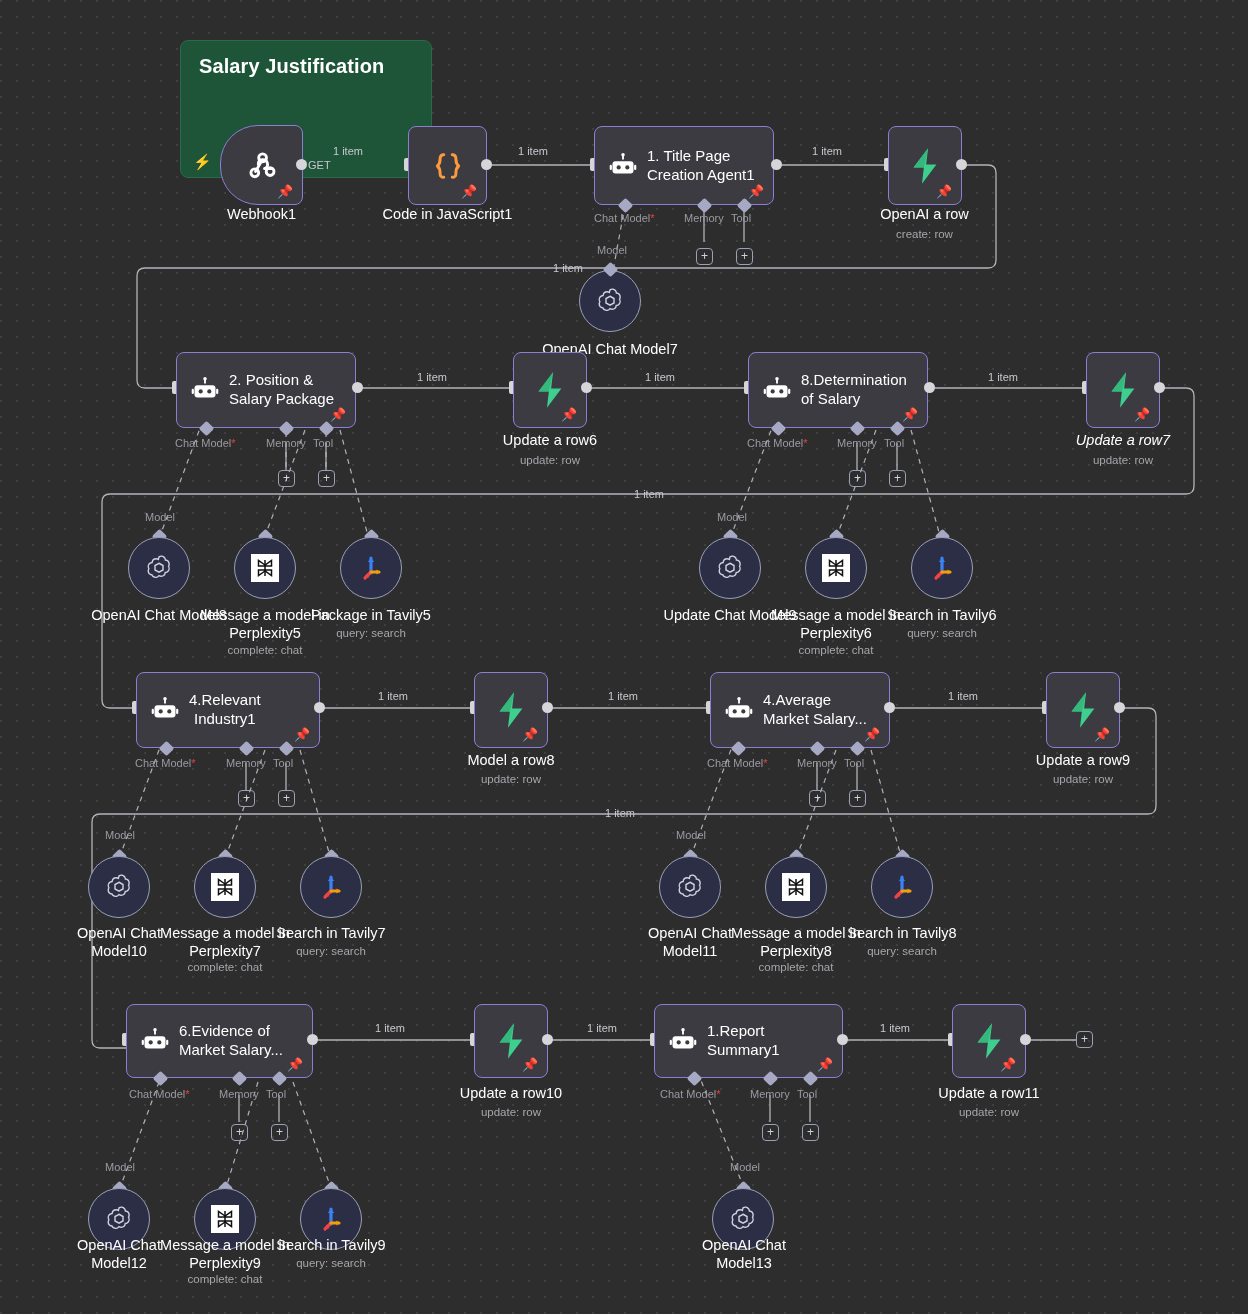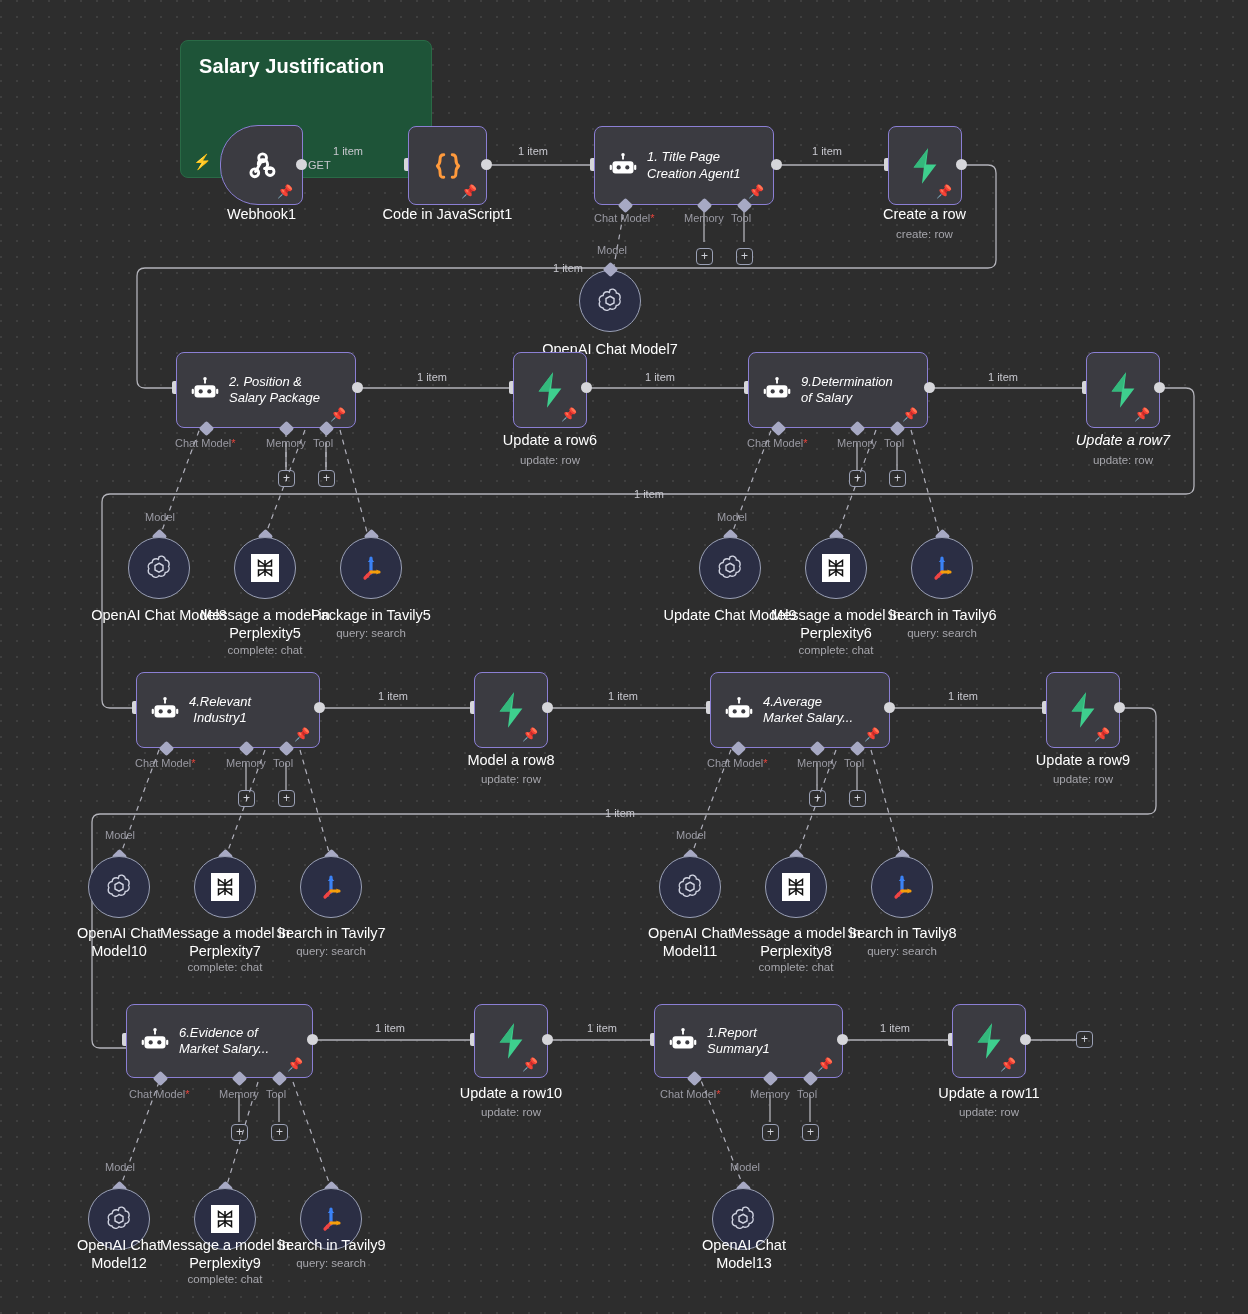--- a/index.html
+++ b/index.html
@@ -54,24 +54,23 @@
     border-bottom-left-radius: 38px;
   }
   .node-inner {
     display:flex; align-items:center; gap:10px;
     width:100%; height:100%;
     padding: 0 14px;
   }
   .node-icon { flex: 0 0 auto; display:flex; align-items:center; justify-content:center; }
   .node-text {
     color: #ffffff;
-    font-size: 13px;
+    font-size: 15px;
     line-height: 1.25;
     white-space: pre-line;
-    font-style: italic;
   }
   .pin {
     position:absolute; right:8px; bottom:6px;
     color:#6e5fd4; font-size:13px; line-height:1;
   }
   .node-caption {
     position:absolute;
     text-align:center;
     color:#ffffff;
     font-size:14.5px;
@@ -322,21 +321,21 @@
       <span class="node-icon">
         <svg width="34" height="38" viewBox="0 0 26 30" fill="none">
           <path d="M15.4 1 4 16.2h8.1L10.6 29 22 13.8h-8.1z" fill="#3ecf8e"></path>
           <path d="M15.4 1 4 16.2h8.1z" fill="#34b87c"></path>
         </svg>
       </span>
     </div>
     <div class="pin">📌</div>
   </div>
   <div class="port-out" style="left:956px; top:159px;"></div>
-  <div class="node-caption" style="left:843px; top:206px; width:163px;">Create a row</div>
+  <div class="node-caption" style="left:843px; top:206px; width:163px;">OpenAI a row</div>
   <div class="node-subcaption" style="left:843px; top:228px; width:163px;">create: row</div>
 
   <div class="cnode" style="left:579px; top:270px;">
     <span class="node-icon">
       <svg width="30" height="30" viewBox="0 0 24 24" fill="none" stroke="#cfd2e0" stroke-width="1.15">
         <path d="M12 3.1c1.5-1 3.6-.6 4.6.9.3.5.5 1 .5 1.6 1.7.2 3 1.6 3 3.3 0 .6-.2 1.2-.5 1.7.9 1.5.5 3.5-1 4.5-.5.3-1 .5-1.6.5-.2 1.7-1.6 3-3.3 3-.6 0-1.2-.2-1.7-.5-1 1.4-3 1.8-4.5.8-.5-.3-.9-.8-1.1-1.3-1.7-.2-3-1.6-3-3.3 0-.6.2-1.2.5-1.7-.9-1.5-.5-3.5 1-4.5.5-.3 1-.5 1.6-.5.2-1.7 1.6-3 3.3-3 .6 0 1.2.2 1.7.5z"></path>
         <path d="M12 8.2 15.2 10v3.6L12 15.4 8.8 13.6V10z"></path>
       </svg>
     </span>
   </div>
@@ -400,21 +399,21 @@
         <svg width="28" height="28" viewBox="0 0 24 24" fill="#ffffff">
           <rect x="3" y="8" width="18" height="10.5" rx="2.6"></rect>
           <rect x="11.2" y="2.6" width="1.6" height="4" rx="0.8"></rect>
           <circle cx="12" cy="2.4" r="1.5"></circle>
           <circle cx="8.3" cy="13.2" r="1.8" fill="#3b3b41"></circle>
           <circle cx="15.7" cy="13.2" r="1.8" fill="#3b3b41"></circle>
           <rect x="0.6" y="11" width="1.9" height="4.5" rx="0.9"></rect>
           <rect x="21.5" y="11" width="1.9" height="4.5" rx="0.9"></rect>
         </svg>
       </span>
-      <span class="node-text">9.Determination
+      <span class="node-text">8.Determination
 of Salary</span>
     </div>
     <div class="pin">📌</div>
   </div>
   <div class="port-out" style="left:924px; top:382px;"></div>
   <div class="diamond" style="left:773px; top:423px;"></div>
   <div class="diamond" style="left:852px; top:423px;"></div>
   <div class="diamond" style="left:892px; top:423px;"></div>
   <div class="plabel" style="left:747px; top:437px;">
     <span>Chat Model</span><span class="req">*</span>

